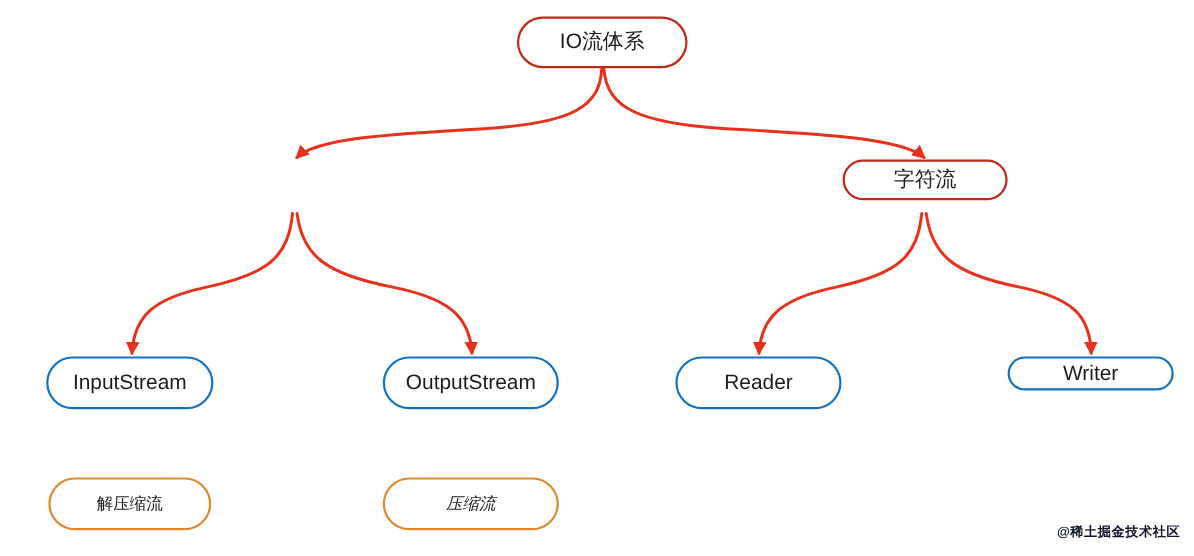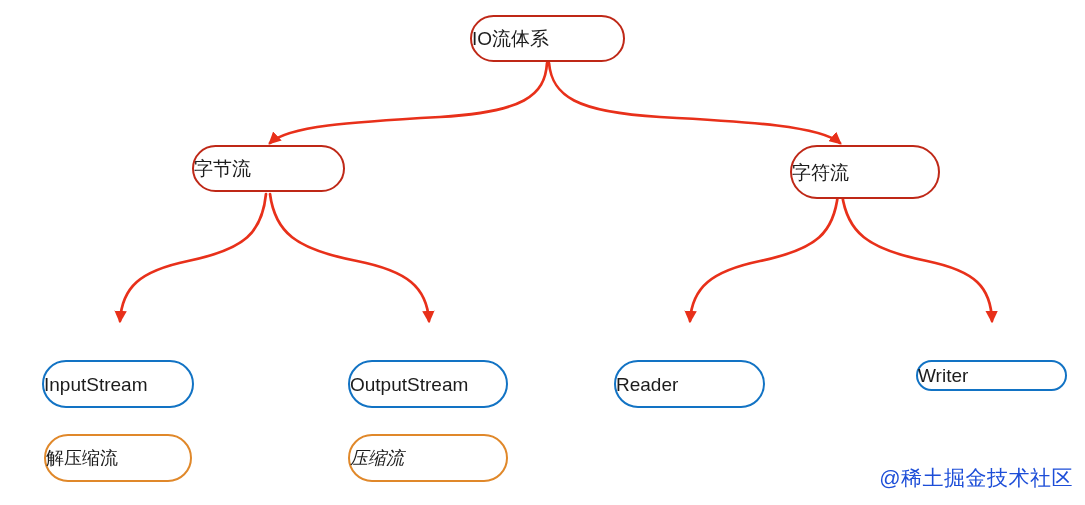--- a/index.html
+++ b/index.html
@@ -24,65 +24,65 @@
     top: 0;
     width: 1085px;
     height: 505px;
     pointer-events: none;
   }
   .node {
     position: absolute;
     box-sizing: border-box;
     display: flex;
     align-items: center;
-    justify-content: flex-start;
+    justify-content: center;
     background: #ffffff;
     border-style: solid;
     border-width: 2.5px;
     border-radius: 999px;
     text-align: center;
     line-height: 1;
     white-space: nowrap;
     z-index: 3;
   }
   .node-label {
     display: block;
     color: #1c1c1c;
   }
   .node.red {
     border-color: #bf2817;
   }
   .node.blue {
     border-color: #1273c4;
-    margin-top: 36px;
   }
   .node.orange {
     border-color: #e0882a;
   }
   .node.root .node-label {
     font-size: 19px;
   }
   .node.level2 .node-label {
     font-size: 19px;
   }
   .node.leaf .node-label {
     font-size: 19px;
   }
   .node.aux .node-label {
-    font-size: 18px;
+    font-size: 15px;
   }
   .watermark {
     position: absolute;
     right: 12px;
     bottom: 13px;
-    font-size: 21px;
-    color: #1d4ed8;
+    font-size: 12px;
+    color: #0f172a;
     letter-spacing: 0.5px;
     z-index: 4;
     user-select: none;
+    font-weight: bold;
   }
 </style>
 </head>
 <body>
 
 <div id="canvas">
 
   <svg id="edge-layer" viewBox="0 0 1085 505" width="1085" height="505" xmlns="http://www.w3.org/2000/svg">
     <defs>
       <marker id="arrowRed" viewBox="0 0 10 10" refX="8.2" refY="5" markerWidth="4.6" markerHeight="4.6" orient="auto-start-reverse">
@@ -97,25 +97,22 @@
       <path d="M 270 194 C 275 232 295 249 357 261 C 407 271 427 287 429 321"></path>
       <path d="M 838 194 C 834 232 818 249 760 261 C 712 271 692 287 690 321"></path>
       <path d="M 842 194 C 847 232 867 249 927 261 C 975 271 991 287 992 321"></path>
     </g>
   </svg>
 
   <div class="node red root" style="left:470px; top:15px; width:155px; height:47px;">
     <span class="node-label">IO流体系</span>
   </div>
 
-  <div class="node red level2" style="left:192px; top:145px; width:153px; height:47px;">
-    <span class="node-label">字节流</span>
-  </div>
 
-  <div class="node red level2" style="left:790px; top:145px; width:150px; height:54px;">
+  <div class="node red level2" style="left:766px; top:145px; width:150px; height:37px;">
     <span class="node-label">字符流</span>
   </div>
 
   <div class="node blue leaf" style="left:42px; top:324px; width:152px; height:48px;">
     <span class="node-label">InputStream</span>
   </div>
 
   <div class="node blue leaf" style="left:614px; top:324px; width:151px; height:48px;">
     <span class="node-label">Reader</span>
   </div>

